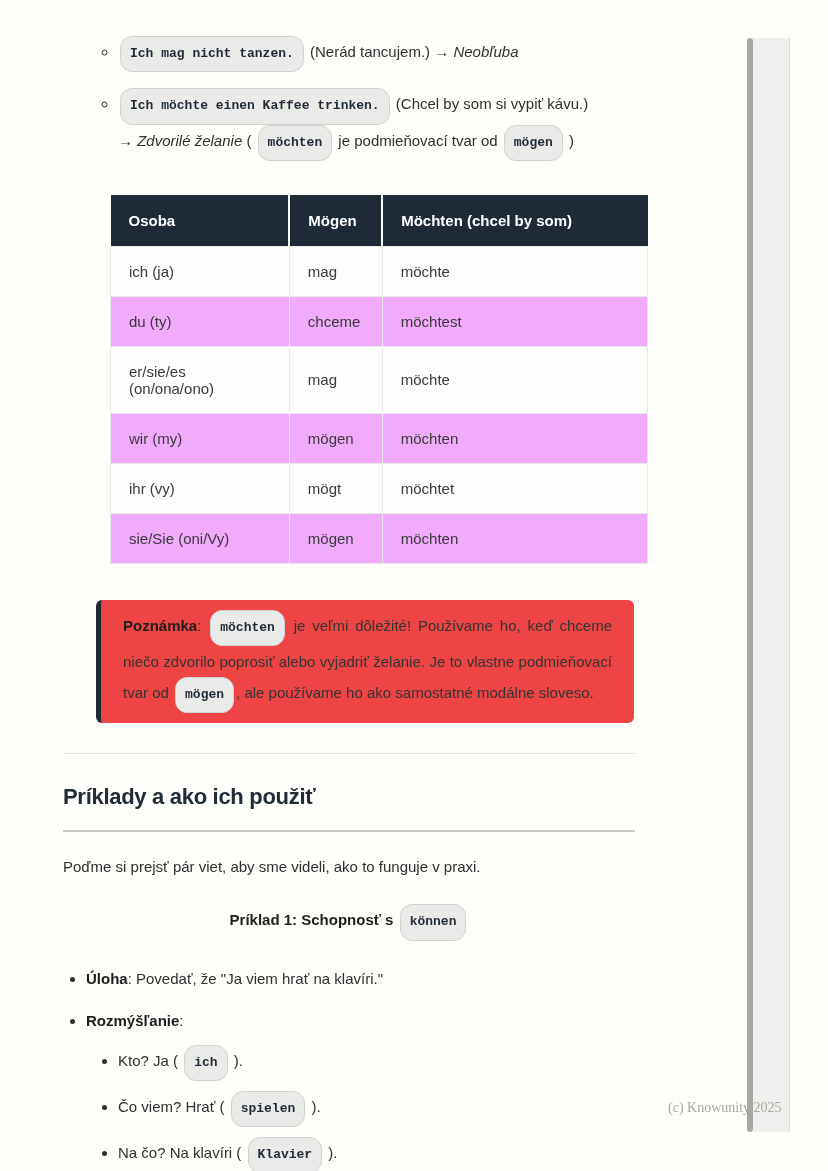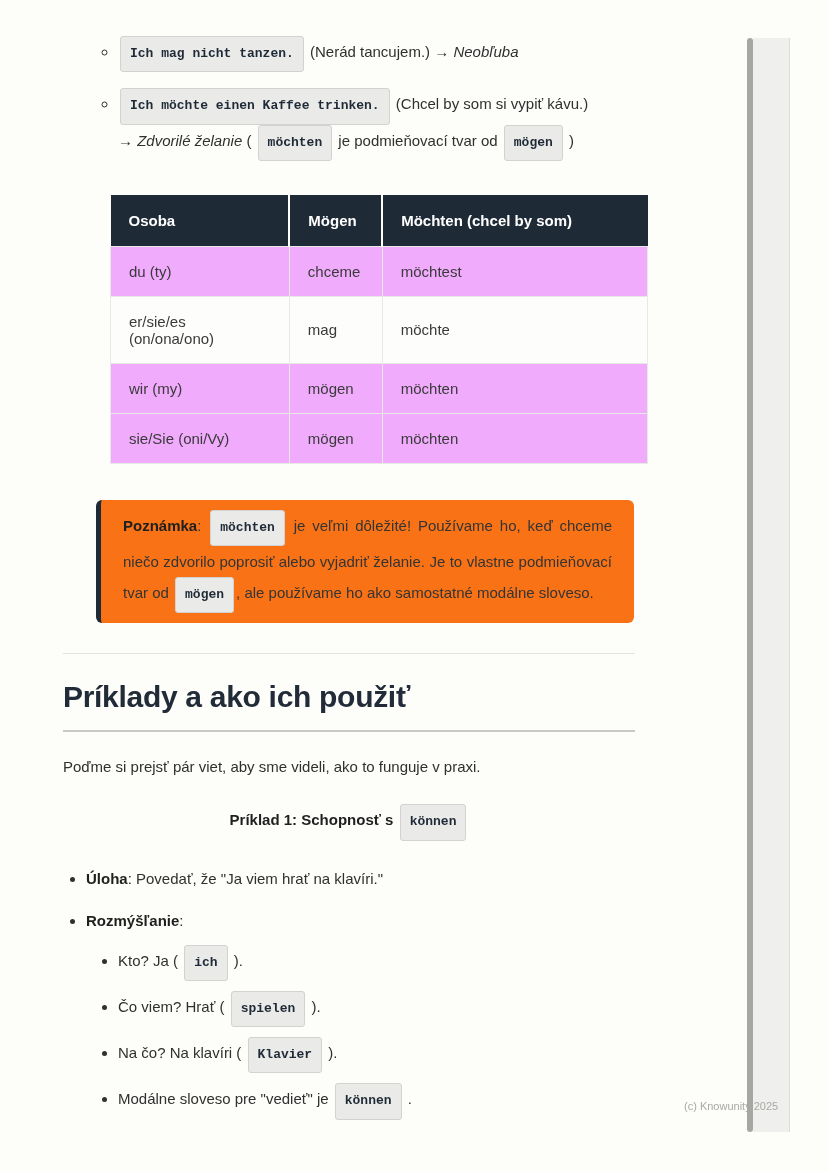--- a/index.html
+++ b/index.html
@@ -11,21 +11,21 @@
     color:#303030; font-size:15px;
   }
   .page { position:relative; width:828px; height:1171px; background:#fdfdfa; }
 
   .content { position:absolute; left:63px; top:0; width:572px; padding-top:36px; }
 
   
   .chip {
     font-family:"Liberation Mono","DejaVu Sans Mono",monospace;
     font-weight:bold; font-size:13px; color:#1f2a37;
-    background:#eaeae8; border:1px solid #d2d2d0; border-radius:3px;
+    background:#eaeae8; border:1px solid #d2d2d0; border-radius:12px;
     padding:9px 9px; display:inline-block; line-height:1.25;
     margin:0 2px; white-space:nowrap; vertical-align:baseline;
   }
 
   
   ul { margin:0; }
   .circle-list { list-style:circle; padding-left:55px; margin-bottom:26px; }
   .circle-list > li { margin-bottom:16px; line-height:30px; }
   .disc-list { list-style:disc; padding-left:23px; }
   .disc-list > li { line-height:24px; margin-bottom:18px; }
@@ -43,47 +43,47 @@
   }
   table.conj th + th { border-left:2px solid #fdfdfa; }
   table.conj td { border:1px solid #e8e8e6; padding:16px 18px; color:#3a3a3a; }
   table.conj tr.odd td { background:#fdfdfb; }
   table.conj tr.even td { background:#f0abfc; }
   table.conj col.c1 { width:33.3%; } table.conj col.c2 { width:17.3%; } table.conj col.c3 { width:49.4%; }
 
   
   .note {
     margin:36px 0 0 33px; width:538px;
-    background:#f97316; border-left:5px solid #1f2a37; border-radius:6px;
+    background:#ef4444; border-left:5px solid #1f2a37; border-radius:6px;
     padding:10px 22px; line-height:31px; text-align:justify; color:#343434;
   }
 
   .rule { border:none; border-top:1px solid #e2e2e0; margin:30px 0 0 0; }
 
   h1.section-title {
-    margin:24px 0 0 0; font-size:30px; line-height:38px; font-weight:bold;
+    margin:24px 0 0 0; font-size:22px; line-height:38px; font-weight:bold;
     color:#222c39; letter-spacing:-0.3px;
     border-bottom:2px solid #c9c9c7; padding-bottom:14px;
   }
   p.intro { margin:24px 0 0 0; line-height:22px; }
   p.example { margin:26px 0 0 0; line-height:26px;text-align:center; }
 
   
   .scroll-track {
     position:absolute; left:753px; top:38px; width:37px; height:1094px;
     background:#efefed; border-right:1px solid #dcdcda;
   }
   .scroll-thumb {
     position:absolute; left:747px; top:38px; width:6px; height:1094px;
     background:#a6a6a2; border-radius:3px;
   }
 
   .watermark {
-    position:absolute; left:684px; top:1100px; font-size:11px;
-    color:#a8a8a4; z-index:5; white-space:nowrap;
+    position:absolute; left:668px; top:1100px; font-size:14px;
+    color:#a8a8a4; z-index:5; white-space:nowrap;font-family:Liberation Serif, serif;
   }
 </style>
 </head>
 <body>
 
 <div class="page">
   <div class="content">
 
     <ul class="circle-list">
       <li>
@@ -117,34 +117,44 @@
             <col class="c3">
           </colgroup>
         <thead>
           <tr>
             <th>Osoba</th>
             <th>Mögen</th>
             <th>Möchten (chcel by som)</th>
           </tr>
         </thead>
         <tbody>
+          <tr class="odd">
+            <td>ich (ja)</td>
+            <td>mag</td>
+            <td>möchte</td>
+          </tr>
           <tr class="even">
             <td>du (ty)</td>
             <td>chceme</td>
             <td>möchtest</td>
           </tr>
           <tr class="odd">
             <td>er/sie/es (on/ona/ono)</td>
             <td>mag</td>
             <td>möchte</td>
           </tr>
           <tr class="even">
             <td>wir (my)</td>
             <td>mögen</td>
             <td>möchten</td>
+          </tr>
+          <tr class="odd">
+            <td>ihr (vy)</td>
+            <td>mögt</td>
+            <td>möchtet</td>
           </tr>
           <tr class="even">
             <td>sie/Sie (oni/Vy)</td>
             <td>mögen</td>
             <td>möchten</td>
           </tr>
         </tbody>
       </table>
     </div>
 

